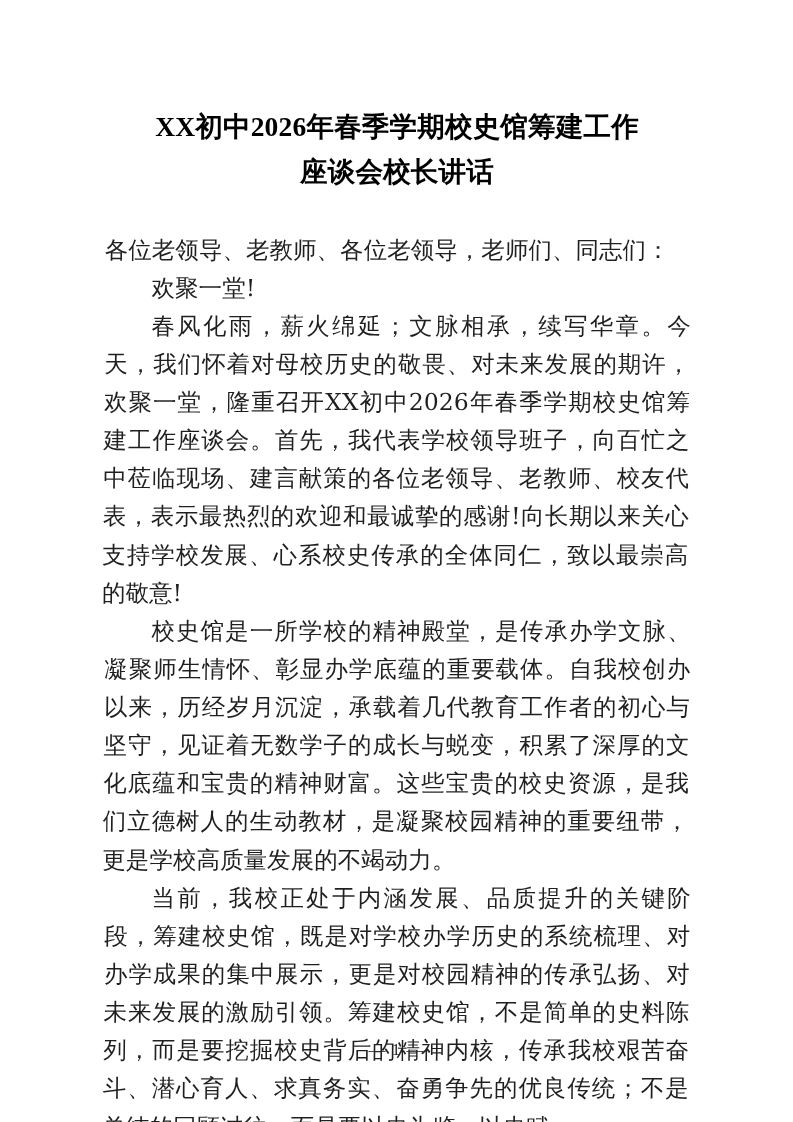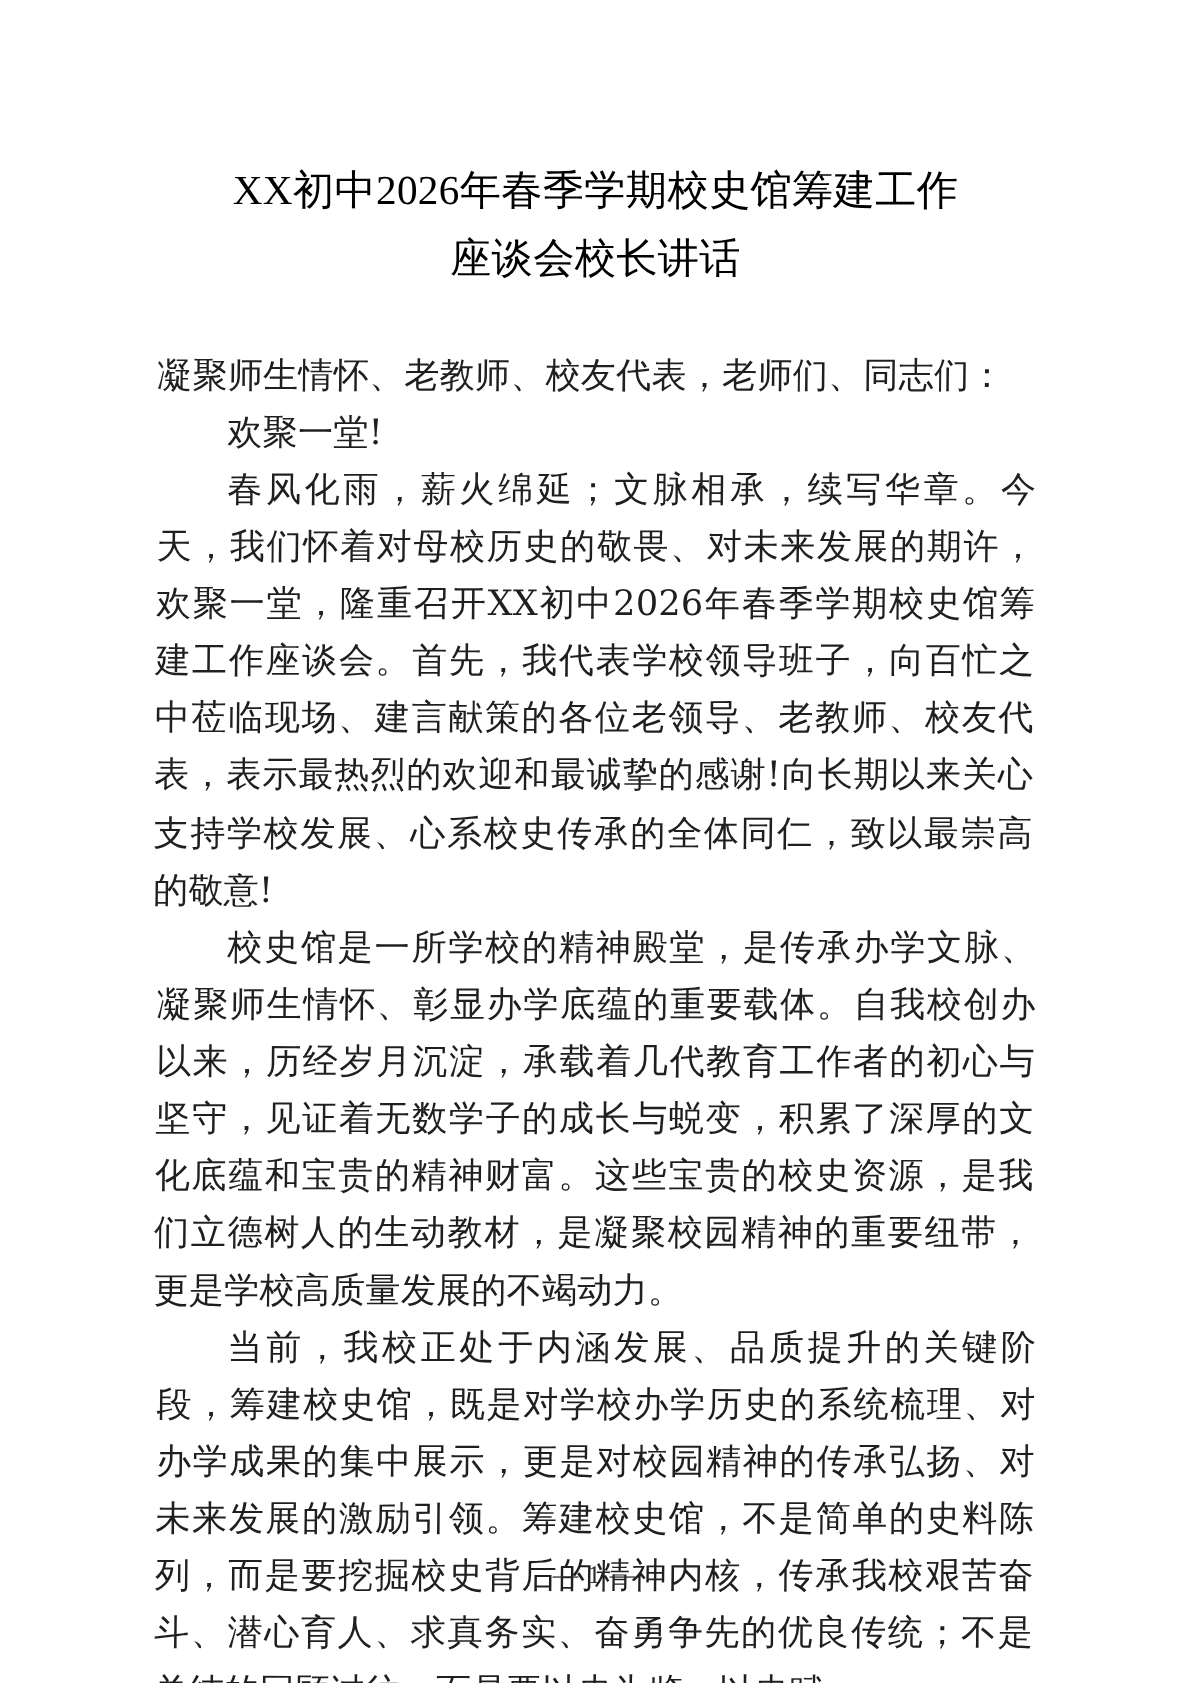--- a/index.html
+++ b/index.html
@@ -27,21 +27,21 @@
   }
 
   
   .doc-title {
     position: absolute;
     left: 104px;
     top: 104px;
     width: 586px;
     text-align: center;
     font-family: "Liberation Serif", "DejaVu Serif", serif;
-    font-weight: normal;
+    font-weight: bold;
     font-size: 27.5px;
     line-height: 45px;
     letter-spacing: 0.2px;
     color: #000000;
     white-space: pre-line;
   }
 
   
   .body-block {
     position: absolute;
@@ -85,21 +85,21 @@
 </style>
 </head>
 <body>
 
 <div class="page">
 
   <div class="doc-title">XX初中2026年春季学期校史馆筹建工作
 座谈会校长讲话</div>
 
   <div class="body-block">
-    <p class="para">凝聚师生情怀、老教师、校友代表，老师们、同志们：</p>
+    <p class="para">各位老领导、老教师、各位老领导，老师们、同志们：</p>
     <p class="para indent">欢聚一堂!</p>
     <p class="para indent">春风化雨，薪火绵延；文脉相承，续写华章。今天，我们怀着对母校历史的敬畏、对未来发展的期许，欢聚一堂，隆重召开XX初中2026年春季学期校史馆筹建工作座谈会。首先，我代表学校领导班子，向百忙之中莅临现场、建言献策的各位老领导、老教师、校友代表，表示最热烈的欢迎和最诚挚的感谢!向长期以来关心支持学校发展、心系校史传承的全体同仁，致以最崇高的敬意!</p>
     <p class="para indent">校史馆是一所学校的精神殿堂，是传承办学文脉、凝聚师生情怀、彰显办学底蕴的重要载体。自我校创办以来，历经岁月沉淀，承载着几代教育工作者的初心与坚守，见证着无数学子的成长与蜕变，积累了深厚的文化底蕴和宝贵的精神财富。这些宝贵的校史资源，是我们立德树人的生动教材，是凝聚校园精神的重要纽带，更是学校高质量发展的不竭动力。</p>
     <p class="para indent">当前，我校正处于内涵发展、品质提升的关键阶段，筹建校史馆，既是对学校办学历史的系统梳理、对办学成果的集中展示，更是对校园精神的传承弘扬、对未来发展的激励引领。筹建校史馆，不是简单的史料陈列，而是要挖掘校史背后的精神内核，传承我校艰苦奋斗、潜心育人、求真务实、奋勇争先的优良传统；不是单纯的回顾过往，而是要以史为鉴、以史赋</p>
   </div>
 
   <div class="page-footer">— 1 —</div>
 
 </div>
 

